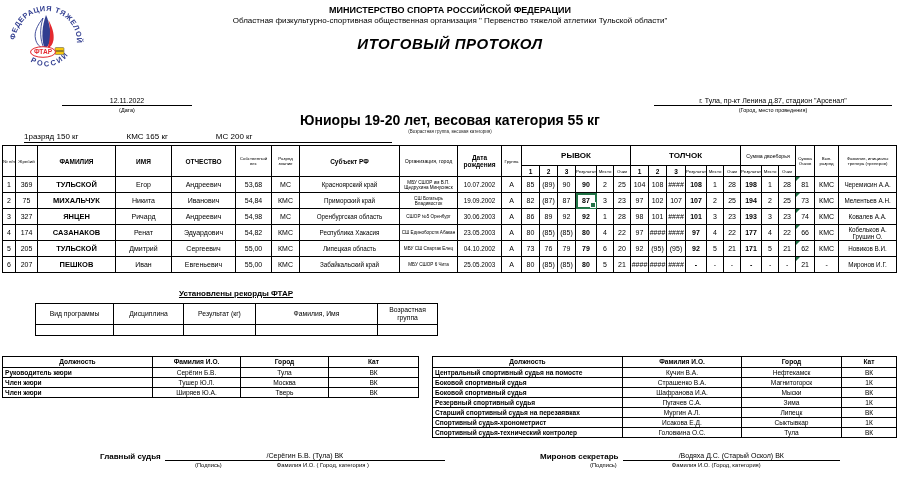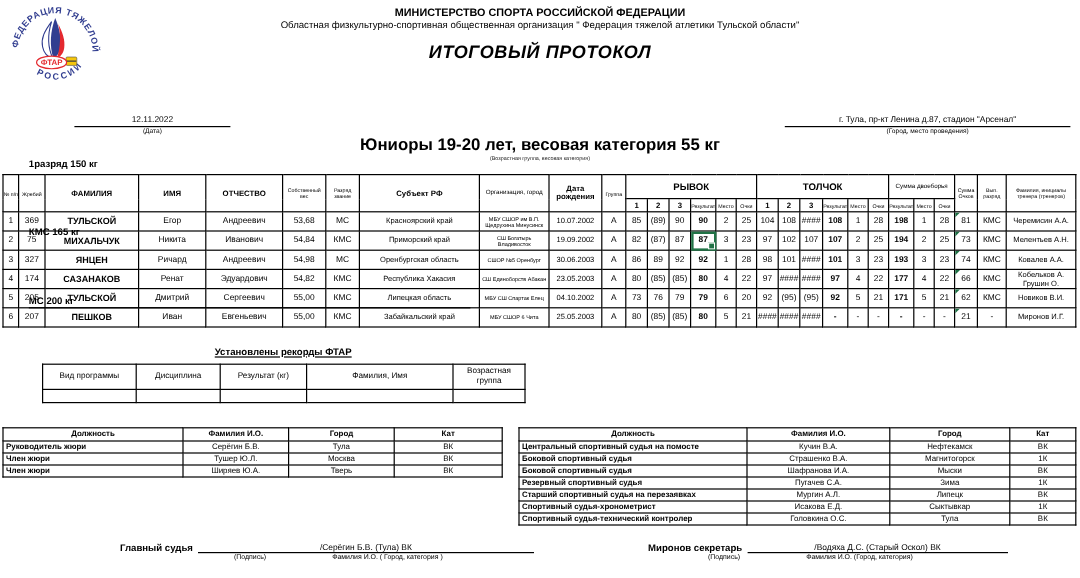--- a/index.html
+++ b/index.html
@@ -19,21 +19,21 @@
   .dateline { position:absolute; top:97px; left:0; width:100%; height:26px; font-size:7px; }
   .dl-left { position:absolute; left:62px; width:130px; text-align:center; }
   .dl-right { position:absolute; right:8px; width:238px; text-align:center; }
   .dl-val { border-bottom:1px solid #000; padding-bottom:1px; font-size:7px; }
   .dl-lab { font-size:5.5px; padding-top:1px; }
 
   .cat-title { position:absolute; top:112px; left:0; width:100%; text-align:center; font-size:14px; font-weight:bold; }
   .cat-sub { position:absolute; top:129px; left:0; width:100%; text-align:center; font-size:4.5px; color:#222; }
 
   .norms { position:absolute; top:132px; left:24px; width:368px; display:flex; gap:48px;
-           font-size:8px; font-weight:bold; border-bottom:1.2px solid #000; padding-bottom:1px;flex-direction:column; }
+           font-size:8px; font-weight:normal; border-bottom:1.2px solid #000; padding-bottom:1px; }
 
   
   table { border-collapse:collapse; table-layout:fixed; }
   .results { position:absolute; top:145px; left:2px; width:894px; border:1.5px solid #000; }
   .results th, .results td { border:1px solid #000; overflow:hidden; text-align:center; vertical-align:middle; padding:0; }
   .results th { font-size:6.5px; font-weight:bold; line-height:7px; }
   .results th.tiny { font-size:4.4px; font-weight:normal; line-height:5px; }
   .results th.med  { font-size:5.2px; font-weight:normal; line-height:6px; }
   .results th.grp  { font-size:8px; }
   .results tr.hr1 { height:20px; }
@@ -67,21 +67,21 @@
   .officials th, .officials td { border:1px solid #000; font-size:6.6px; line-height:8px;
       overflow:hidden; white-space:nowrap; text-align:center; vertical-align:middle; }
   .officials th { font-weight:bold; height:11px; }
   .officials tbody tr { height:10px; }
   .officials td[data-field="role"] { text-align:left; font-weight:bold; padding-left:2px; }
   .jury { position:absolute; top:356px; left:2px; width:416px; }
   .judges { position:absolute; top:356px; left:432px; width:464px; }
 
   
   .sig { position:absolute; font-size:7px; }
-  .sig-top { display:flex; align-items:flex-end; }
+  .sig-top { display:flex; }
   .sig-label { font-size:8px; font-weight:bold; white-space:nowrap; padding-right:4px; }
   .sig-line { flex:1; border-bottom:1px solid #000; text-align:center; padding-bottom:0; }
   .sig-val { font-size:7px; }
   .sig-sub { display:flex; font-size:5.8px; padding-top:1px; }
   .sig-sub .s1 { margin-left:95px; }
   .sig-sub .s2 { margin-left:55px; }
 </style>
 </head>
 <body>
 
@@ -103,21 +103,21 @@
     <path d="M38 13 C34 24 33 36 36.5 46.5 C39 45.5 41 43 42 39 C43.5 31 41.5 21 38 13 Z" fill="#27348b"></path>
     <path d="M40.5 18 C44 25 46.5 31 45.5 38 C44.8 42.5 42.5 45.3 39.5 46.3 C42.5 37 42.8 27 40.5 18 Z" fill="#e31e24"></path>
     <rect x="47" y="45.5" width="9" height="7" rx="1" fill="#f5c400" stroke="#444" stroke-width="0.5"></rect>
     <line x1="47.5" y1="49" x2="55.5" y2="49" stroke="#333" stroke-width="1"></line>
     <ellipse cx="35" cy="50" rx="12.5" ry="5.3" fill="#fff" stroke="#e31e24" stroke-width="1"></ellipse>
     <text x="35" y="52.3" font-size="6.6" font-weight="bold" fill="#e31e24" text-anchor="middle">ФТАР</text>
   </svg>
 
   <div class="hdr">
     <div class="hdr-l1">МИНИСТЕРСТВО СПОРТА  РОССИЙСКОЙ ФЕДЕРАЦИИ</div>
-    <div class="hdr-l4">Областная физкультурно-спортивная общественная организация " Федерация тяжелой атлетики Тульской области"</div>
+    <div class="hdr-l4">Областная физкультурно-спортивная общественная организация " Первенство тяжелой атлетики Тульской области"</div>
     <div class="hdr-protocol">ИТОГОВЫЙ ПРОТОКОЛ</div>
   </div>
 
   <div class="dateline">
     <div class="dl-left">
       <div class="dl-val">12.11.2022</div>
       <div class="dl-lab">(Дата)</div>
     </div>
     <div class="dl-right">
       <div class="dl-val">г. Тула, пр-кт Ленина д.87, стадион "Арсенал"</div>

